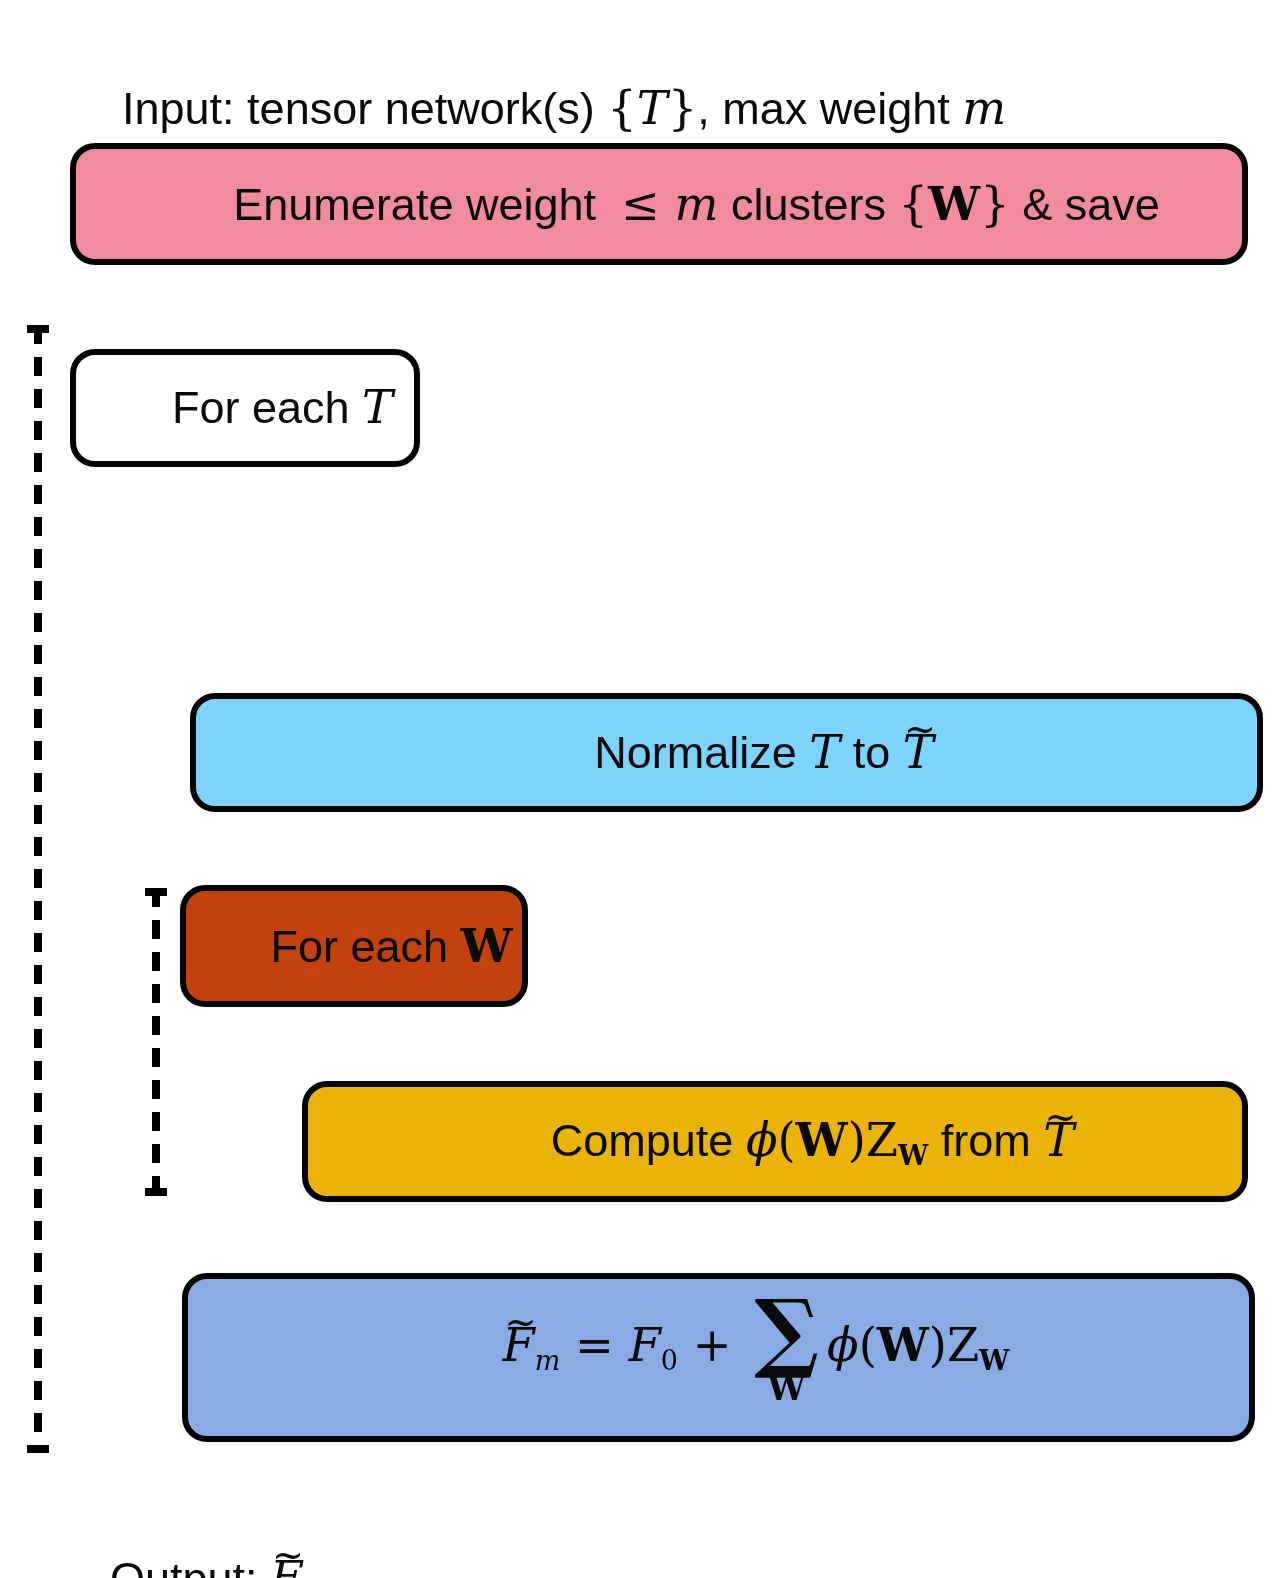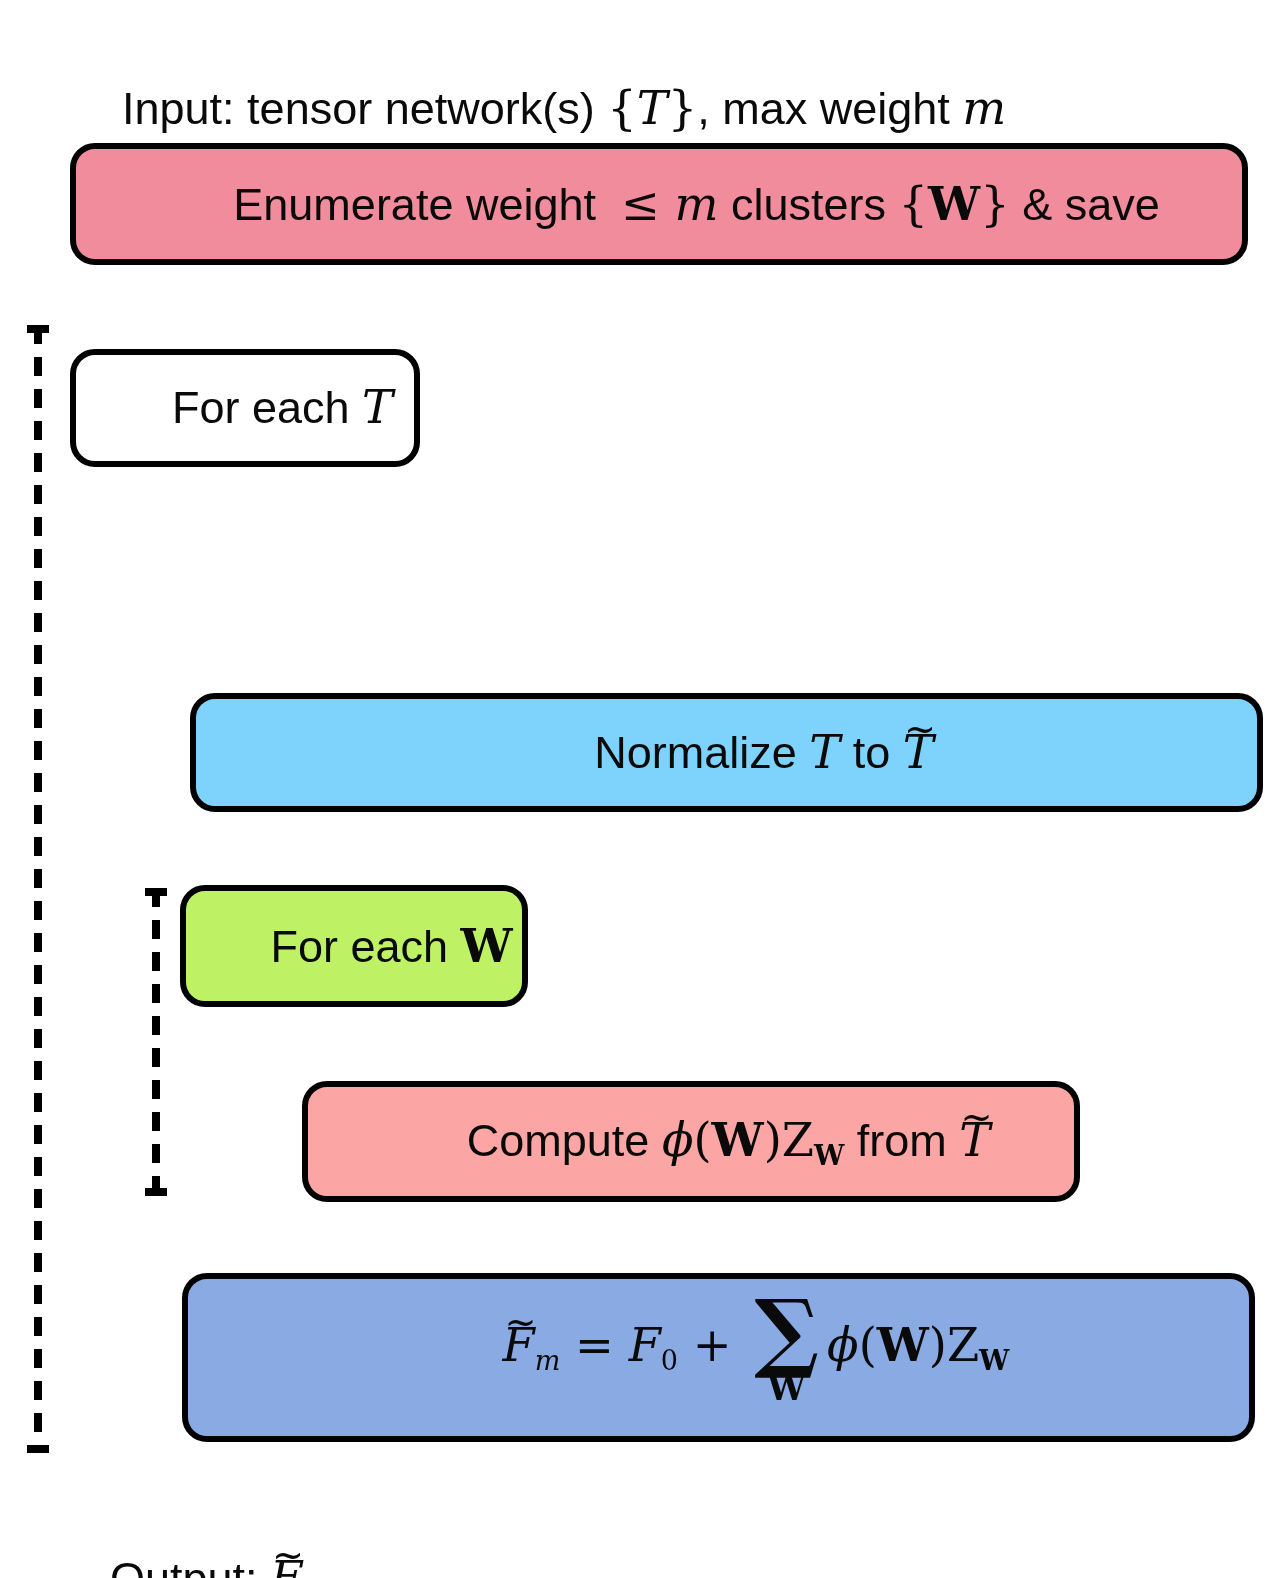--- a/index.html
+++ b/index.html
@@ -96,27 +96,27 @@
     </div>
   </div>
 
 
   <div class="abs node" style="left: 182px; top: 693px; width: 1073px; height: 119px; background: #7dd3fc; margin-left: 8px;">
     <div class="label">
       <span>Normalize </span><span class="math it">T</span><span> to </span><span class="acc-wrap"><span class="acc">~</span><span class="math it">T</span></span>
     </div>
   </div>
 
-  <div class="abs node" style="left: 180px; top: 885px; width: 348px; height: 122px; background: #bef264;">
+  <div class="abs node" style="left: 180px; top: 885px; width: 348px; height: 122px; background: #c2410c;">
     <div class="label">
       <span>For each </span><span class="math b">W</span>
     </div>
   </div>
 
-  <div class="abs node" style="left: 302px; top: 1081px; width: 778px; height: 121px; background: #fca5a5; text-align: right;">
+  <div class="abs node" style="left: 302px; top: 1081px; width: 946px; height: 121px; background: #eab308; text-align: right;">
     <div class="label">
       <span>Compute </span><span class="math it">ϕ</span><span class="math">(</span><span class="math b">W</span><span class="math">)</span><span class="math">Z</span><span class="math b sub">W</span><span> from </span><span class="acc-wrap"><span class="acc">~</span><span class="math it">T</span></span>
     </div>
   </div>
 
   <div class="abs node" style="left: 182px; top: 1273px; width: 1073px; height: 169px; padding-bottom: 14px; background: rgb(137, 170, 227);">
     <div class="label">
       <span class="acc-wrap"><span class="acc">~</span><span class="math it">F</span></span><span class="math it sub">m</span><span class="math"> = </span><span class="math it">F</span><span class="math sub">0</span><span class="math"> + </span><span class="sigma-stack"><span class="sigma">∑</span><span class="sigma-sub">W</span></span><span class="math it">ϕ</span><span class="math">(</span><span class="math b">W</span><span class="math">)</span><span class="math">Z</span><span class="math b sub">W</span>
     </div>
   </div>

